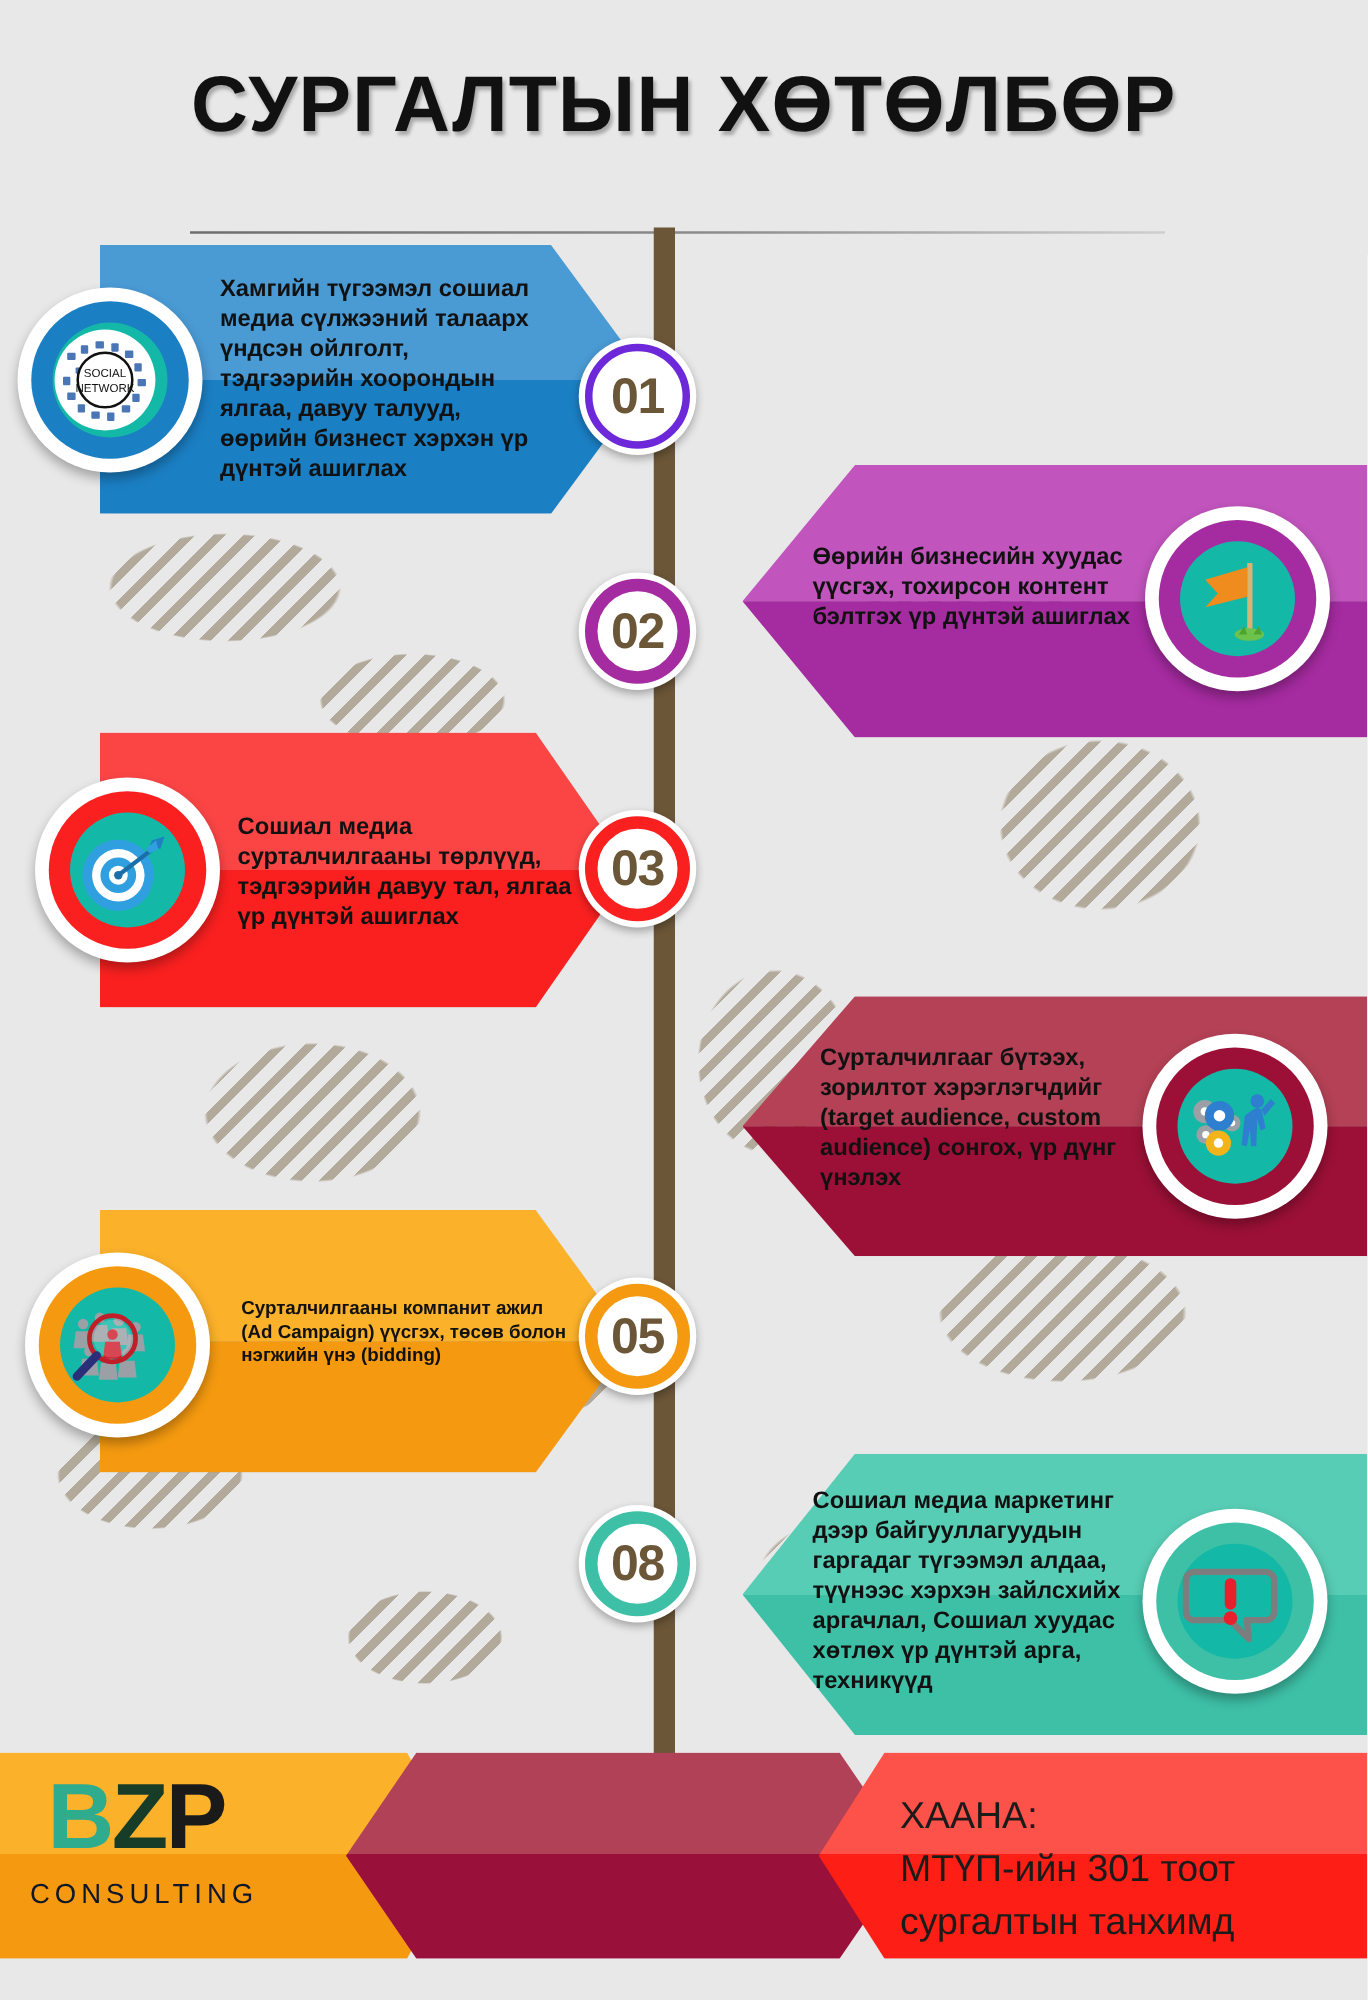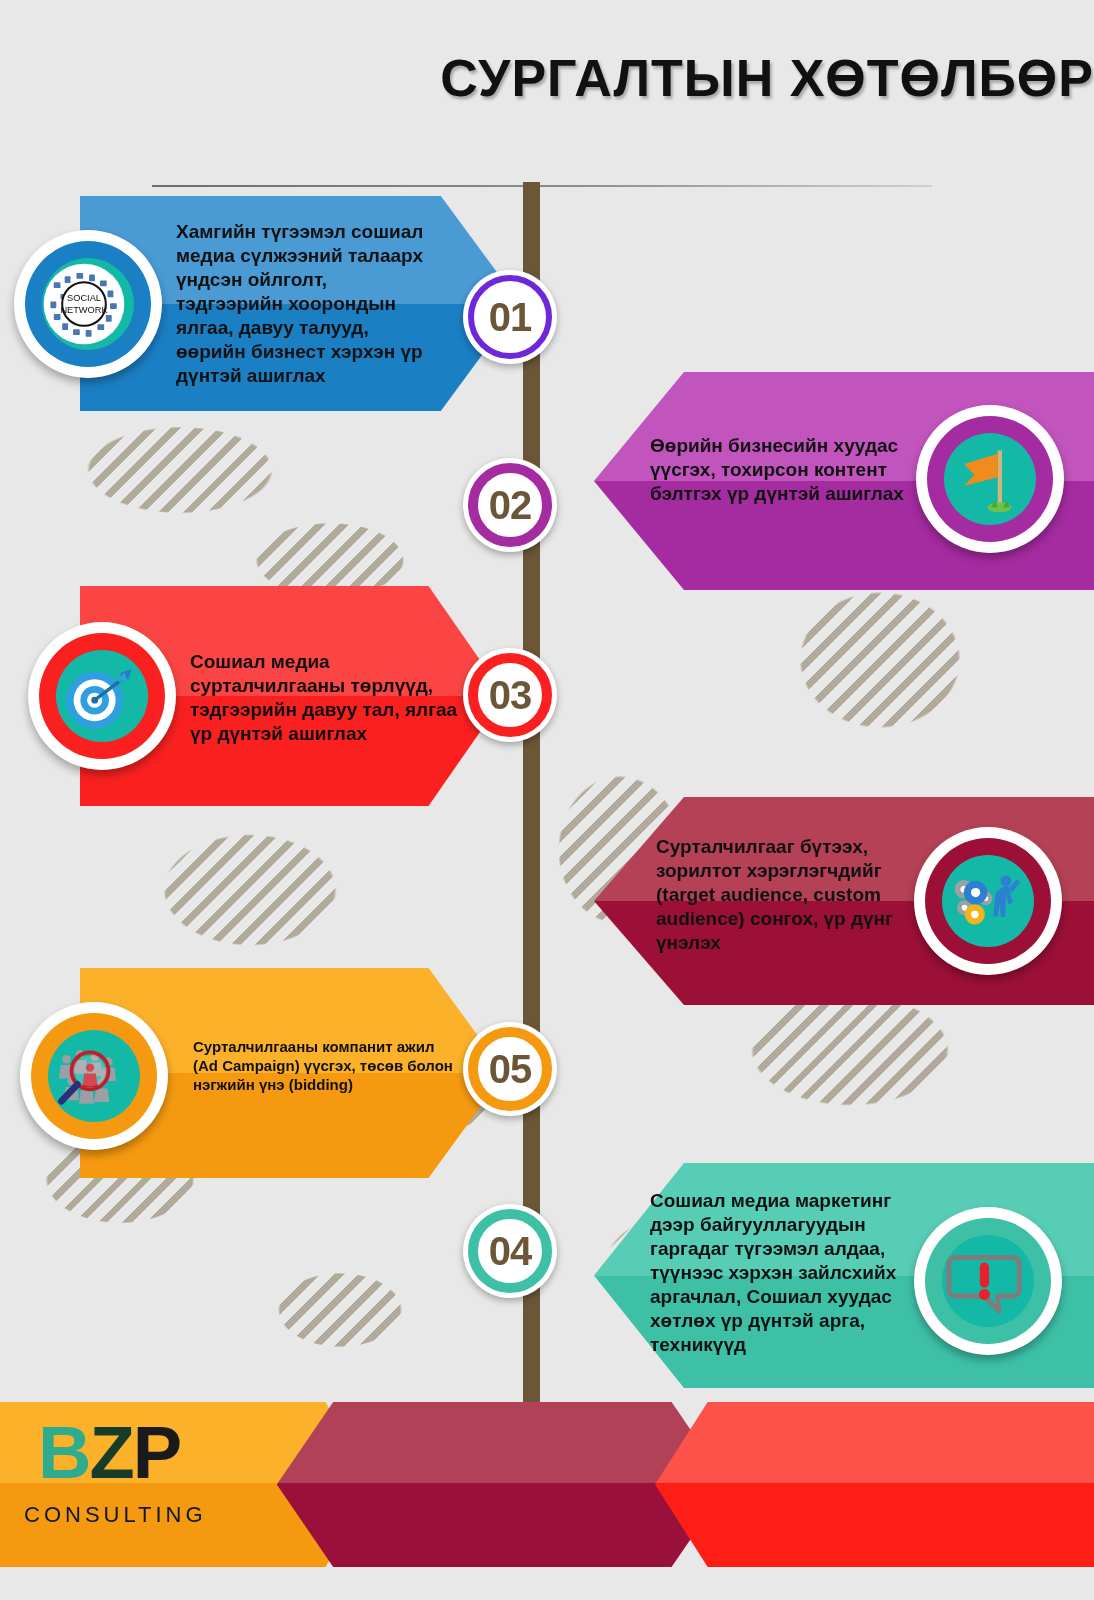--- a/index.html
+++ b/index.html
@@ -50,22 +50,22 @@
        radial-gradient(ellipse 160px 90px at 850px 720px, #000 60%, transparent 62%),
        radial-gradient(ellipse 120px 70px at 120px 850px, #000 60%, transparent 62%),
        radial-gradient(ellipse 150px 80px at 700px 930px, #000 60%, transparent 62%),
        radial-gradient(ellipse 100px 60px at 340px 980px, #000 60%, transparent 62%),
        radial-gradient(ellipse 90px 55px at 980px 520px, #000 60%, transparent 62%);
   }
 
   
   .title {
     position:absolute; left:0; top:48px; width:1094px;
-    text-align:right;
-    font-size:52px; font-weight:bold; letter-spacing:1px;
+    text-align:center;
+    font-size:63px; font-weight:bold; letter-spacing:1px;
     color:#111;
     text-shadow:2px 3px 3px rgba(0,0,0,.28);
   }
   .head-rule {
     position:absolute; left:152px; top:185px;
     width:780px; height:2px;
     background:linear-gradient(to right,#6d6d6d 0%,#8d8d8d 55%,#cfcfcf 100%);
   }
 
   
@@ -388,31 +388,36 @@
             <path d="M16 22 h68 a8 8 0 0 1 8 8 v30 a8 8 0 0 1 -8 8 h-18 l2 18 l-18 -18 h-34 a8 8 0 0 1 -8 -8 v-30 a8 8 0 0 1 8 -8 z" fill="none" stroke="#7d7d7d" stroke-width="6" stroke-linejoin="round"></path>
             <rect x="45" y="28" width="11" height="30" rx="5.5" fill="#e81f2c"></rect>
             <circle cx="50.5" cy="66" r="6.5" fill="#e81f2c"></circle>
           </svg>
         </div>
       </div>
     </div>
   </div>
   <div class="num-badge" style="top:1204px;">
     <div class="nring" style="border:10px solid #3ec0a7;">
-      <span class="ntext">04</span>
+      <span class="ntext">08</span>
     </div>
   </div>
 
   <div class="footer">
 
     <div class="foot-logo"></div>
     <div class="logo-word" style="z-index:5;margin-left:16px;">
       <span class="logo-b">B</span><span class="logo-z">Z</span><span class="logo-p">P</span>
     </div>
     <div class="logo-sub" style="z-index:5;">CONSULTING</div>
 
     <div class="foot-when"></div>
 
     <div class="foot-where"></div>
+    <div class="foot-text" style="left:720px; top:30px;">
+      <div>ХААНА:</div>
+      <div>МТҮП-ийн 301 тоот</div>
+      <div>сургалтын танхимд</div>
+    </div>
 
   </div>
 
 </div>
 
 </body></html>

